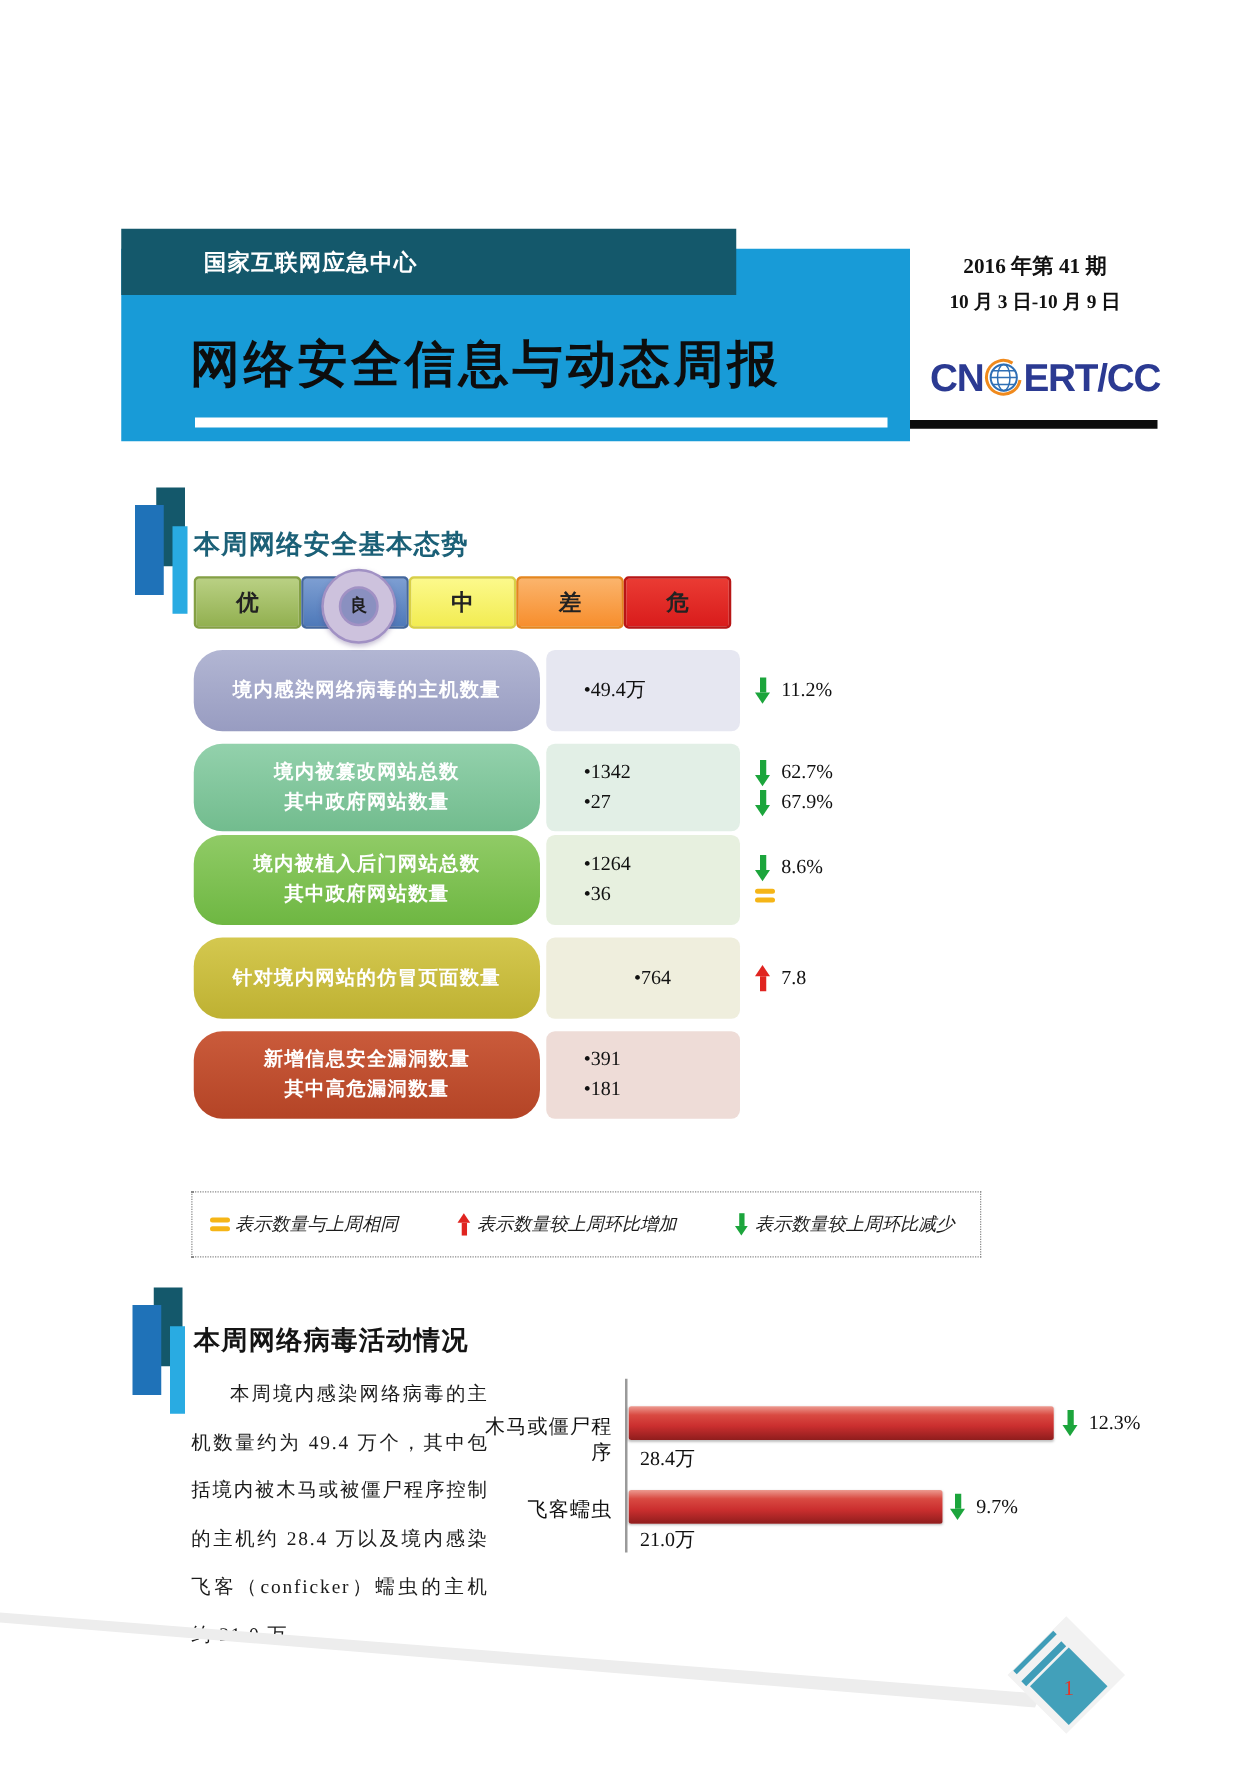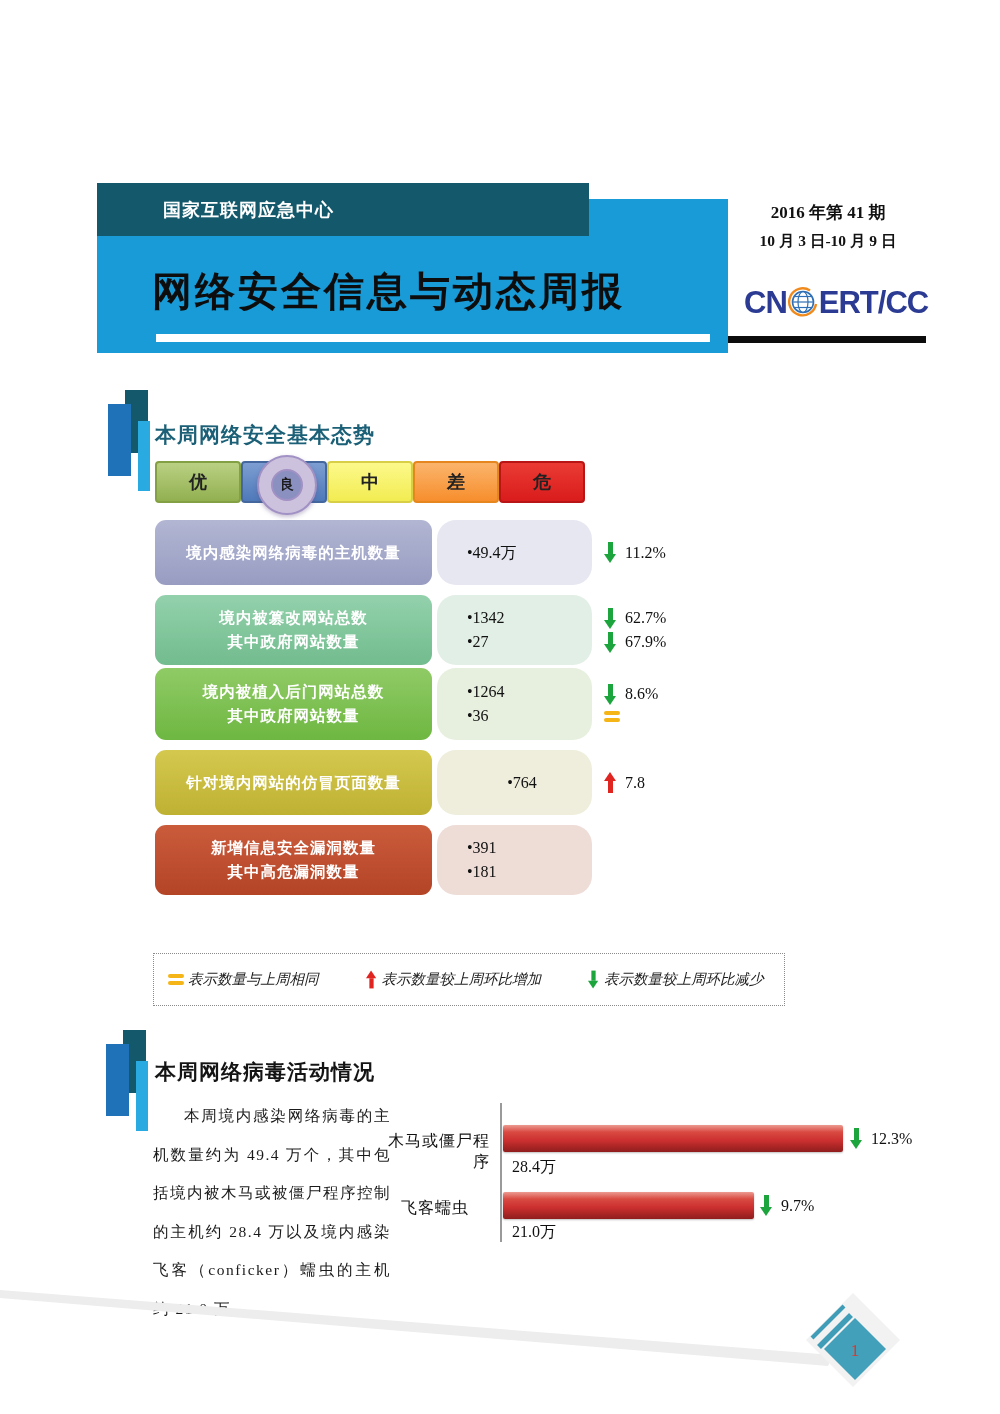--- a/index.html
+++ b/index.html
@@ -42,29 +42,29 @@
   .donut{position:absolute;left:257px;top:455px;width:60px;height:60px;border-radius:50%;
          background:#cdc2dd;border:2px solid #a191c4;box-sizing:border-box;
          display:flex;align-items:center;justify-content:center;z-index:4;
          box-shadow:0 2px 4px rgba(90,70,130,.35);}
   .donut .hole{width:28px;height:28px;border-radius:50%;background:#8a90c0;border:2px solid #a191c4;
          display:flex;align-items:center;justify-content:center;font-size:14px;color:#1c1c1c;font-weight:600;}
   
   .row{position:absolute;left:155px;display:flex;}
   .row1{top:520px;height:65px;} .row2{top:595px;height:70px;} .row3{top:668px;height:72px;}
   .row4{top:750px;height:65px;text-align:center;} .row5{top:825px;height:70px;}
-  .lbl{width:277px;border-radius:11px;display:flex;flex-direction:column;align-items:center;
+  .lbl{width:277px;border-radius:23px;display:flex;flex-direction:column;align-items:center;
        justify-content:center;color:#fff;font-weight:bold;font-size:15.5px;line-height:24px;
        letter-spacing:1px;}
   .lbl1{background:linear-gradient(#b2b6d3,#989cc1);}
   .lbl2{background:linear-gradient(#93d1ac,#72bc8e);}
   .lbl3{background:linear-gradient(#90cb66,#6eb742);}
   .lbl4{background:linear-gradient(#d4c84f,#beb132);}
   .lbl5{background:linear-gradient(#ca5b3b,#b44426);}
-  .val{width:155px;margin-left:5px;border-radius:19px;display:flex;flex-direction:column;
+  .val{width:155px;margin-left:5px;border-radius:7px;display:flex;flex-direction:column;
        justify-content:center;padding-left:30px;box-sizing:border-box;font-size:16px;line-height:24px;}
   .val1{background:#e6e7f1;} .val2{background:#e2efe6;} .val3{background:#e7f0df;}
   .val4{background:#efeedd;padding-left:15px;} .val5{background:#eedcd7;}
   .inds{margin-left:12px;display:flex;flex-direction:column;justify-content:center;gap:3px;}
   .ind{display:flex;align-items:center;font-size:16px;}
   .ind .txt{margin-left:8px;}
   
   .arr{position:relative;width:13px;height:21px;display:inline-block;flex:none;}
   .arr .stem{position:absolute;left:4px;width:5px;height:12px;}
   .arr .head{position:absolute;left:0;width:0;height:0;border-left:6.5px solid transparent;
@@ -79,21 +79,21 @@
   .legend{position:absolute;left:153px;top:953px;width:632px;height:53px;box-sizing:border-box;
           border:1.6px dotted #8a8a8a;display:flex;align-items:center;padding:0 14px;gap:46px;}
   .leg-item{display:flex;align-items:center;font-size:14.5px;font-style:italic;color:#1c1c1c;}
   .leg-item .txt{margin-left:4px;}
   .leg-item .arr{transform:scale(.85);}
   
   .para{position:absolute;left:153px;top:1097px;width:238px;font-size:15.5px;line-height:38.5px;
         text-align:justify;text-indent:2em;letter-spacing:1.5px;color:#1a1a1a;}
   .axis{position:absolute;left:500px;top:1103px;width:2px;height:139px;background:#9a9a9a;}
   .cat{position:absolute;width:110px;text-align:right;font-size:16px;letter-spacing:1px;}
-  .cat1{left:380px;top:1131px;} .cat2{left:380px;top:1198px;text-align:center;}
+  .cat1{left:380px;top:1131px;} .cat2{left:380px;top:1198px;}
   .bar{position:absolute;left:503px;height:27px;border-radius:2px;
        background:linear-gradient(#ec9a90 0%,#d94a42 26%,#cb2f2f 58%,#8f1d1d 100%);
        box-shadow:0 1px 2px rgba(0,0,0,.25);}
   .bar1{top:1125px;} .bar2{top:1192px;}
   .bval{position:absolute;font-size:16px;}
   .bval1{left:512px;top:1157px;} .bval2{left:512px;top:1222px;}
   .bind{position:absolute;display:flex;align-items:center;font-size:16px;}
   .bind .txt{margin-left:8px;}
   .bind1{left:850px;top:1128px;} .bind2{left:760px;top:1195px;}
   

